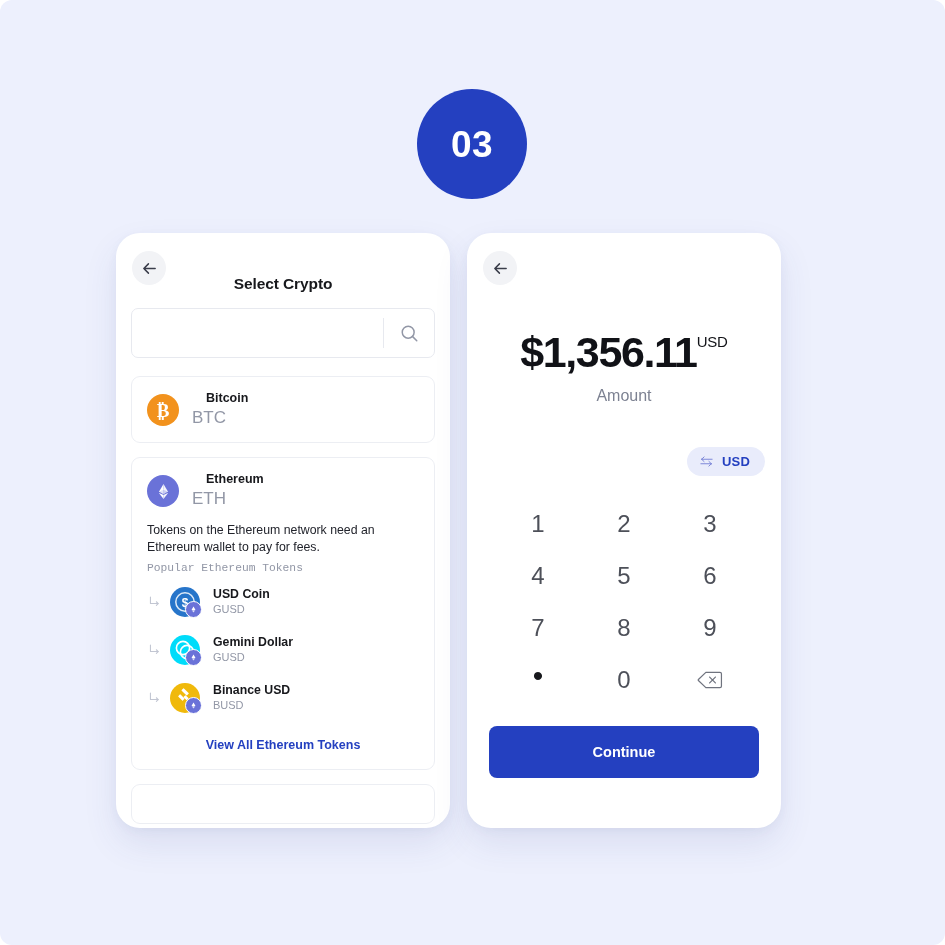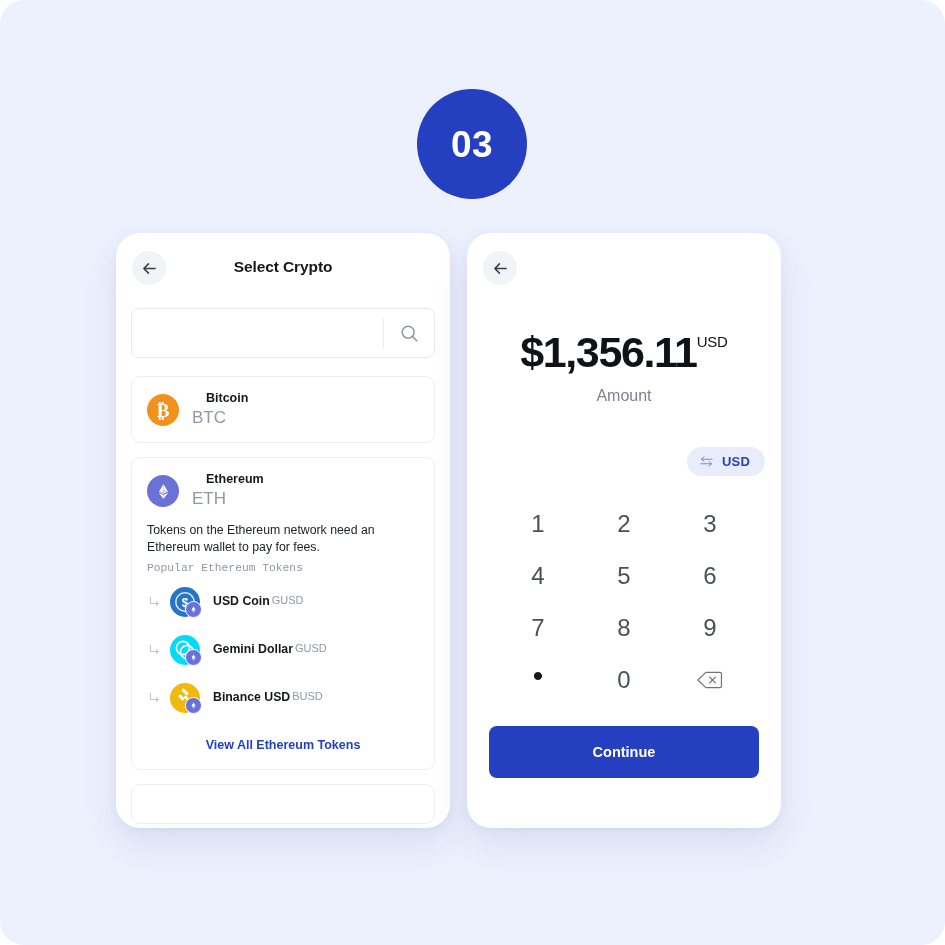--- a/index.html
+++ b/index.html
@@ -13,21 +13,21 @@
     overflow: hidden;
     font-family: "Liberation Sans", sans-serif;
     -webkit-font-smoothing: antialiased;
   }
 
   .page {
     position: relative;
     width: 945px;
     height: 945px;
     background: #edf0fd;
-    border-radius: 24px;
+    border-radius: 12px;
     overflow: hidden;
     box-sizing: border-box;
   }
 
   
   .step-badge {
     position: absolute;
     left: 417px;
     top: 89px;
     width: 110px;
@@ -87,21 +87,21 @@
     align-items: center;
     padding: 18px 16px 0 16px;
     position: relative;
     height: 52px;
     box-sizing: border-box;
   }
   .l-title {
     position: absolute;
     left: 0;
     right: 0;
-    top: 25px;
+    top: 42px;
     text-align: center;
     font-size: 15.5px;
     font-weight: bold;
     color: #17181c;
     letter-spacing: -0.1px;
     pointer-events: none;
   }
 
   
   .search-wrap {
@@ -237,21 +237,21 @@
     width: 15px;
     height: 15px;
     border-radius: 50%;
     background: #6a72d8;
     border: 1.5px solid #ffffff;
     display: flex;
     align-items: center;
     justify-content: center;
     z-index: 3;
   }
-  .token-text { display: flex; flex-direction: row; gap: 2px; margin-left: 4px;}
+  .token-text { display: flex; flex-direction: column; gap: 2px; margin-left: 4px;}
   .token-name {
     font-size: 12.3px;
     font-weight: bold;
     color: #17181c;
     line-height: 1.2;
   }
   .token-ticker {
     font-size: 11px;
     color: #9297a6;
     line-height: 1.2;

